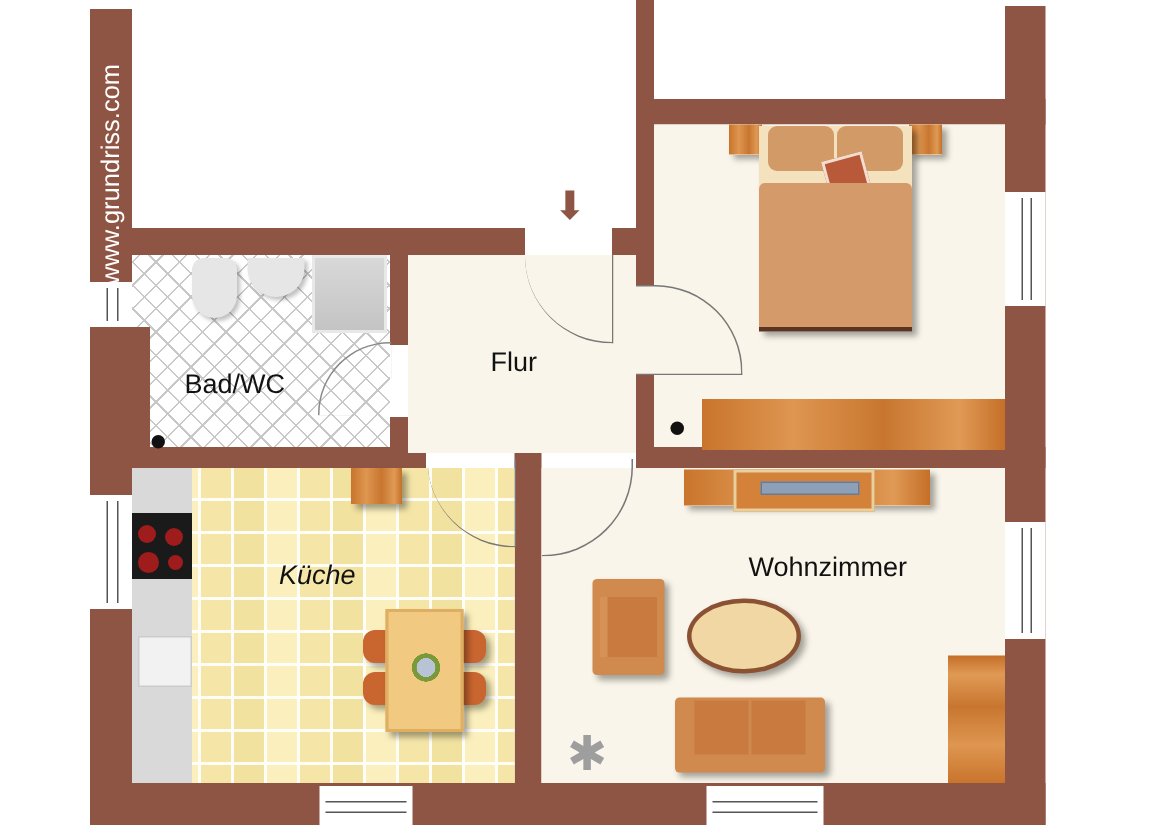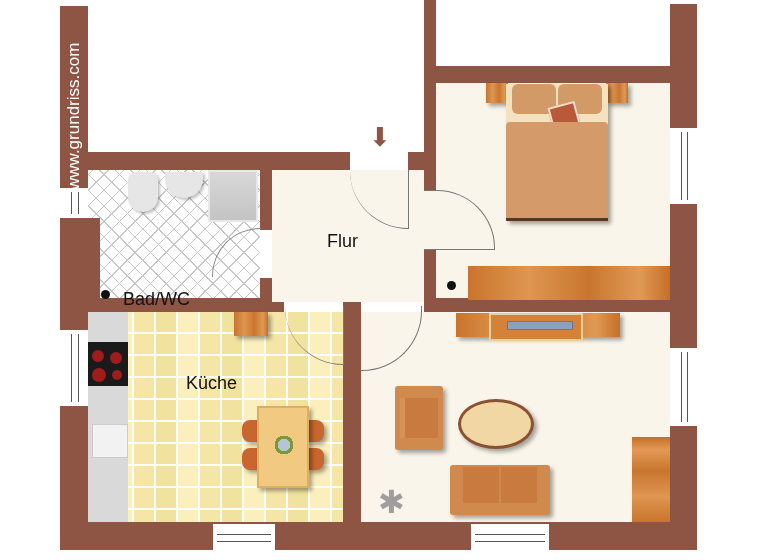--- a/index.html
+++ b/index.html
@@ -47,21 +47,21 @@
   <div class="wall" style="left:424px;top:298px;width:273px;height:14px;"></div>
   <div class="wall" style="left:424px;top:250px;width:12px;height:60px;"></div>
 
   <div class="tiles-bath" style="left:88px;top:170px;width:172px;height:128px;"></div>
   <div class="wall" style="left:88px;top:218px;width:12px;height:80px;"></div>
   <div class="abs" style="left:128px;top:172px;width:30px;height:40px;background:#e6e6e6;border-radius:8px 8px 15px 15px;box-shadow:2px 2px 3px rgba(0,0,0,0.25);"></div>
   <div class="abs" style="left:165px;top:172px;width:38px;height:26px;background:#e6e6e6;border-radius:0 0 20px 20px;box-shadow:2px 2px 3px rgba(0,0,0,0.25);"></div>
   <div class="abs" style="left:208px;top:170px;width:50px;height:52px;background:linear-gradient(180deg,#d8d8d8,#c4c4c4);border:2px solid #e8e8e8;box-sizing:border-box;"></div>
   <div class="abs" style="left:101px;top:290px;width:9px;height:9px;border-radius:50%;background:#111;"></div>
   <div class="door-arc" style="left:212px;top:228px;width:48px;height:48px;border-right:none;border-bottom:none;border-radius:48px 0 0 0;border-color:#888;"></div>
-  <div class="label" style="left:123px;top:246px;margin-top:43px;">Bad/WC</div>
+  <div class="label" style="left:123px;top:246px;">Bad/WC</div>
 
   <div class="window-v" style="left:60px;top:188px;width:28px;height:30px;"></div>
 
   <div class="floor-cream" style="left:272px;top:170px;width:152px;height:132px;"></div>
   <div class="abs" style="left:350px;top:152px;width:58px;height:18px;background:#ffffff;"></div>
   <div class="door-arc" style="left:350px;top:170px;width:58px;height:58px;border-left:none;border-top:none;border-radius:0 0 0 58px;border-right:1px solid #777;"></div>
   <div class="abs" style="left:369px;top:122px;width:20px;height:30px;color:#8f5544;font-size:26px;line-height:30px;text-align:center;">⬇</div>
   <div class="door-arc" style="left:436px;top:190px;width:58px;height:58px;border-left:none;border-top:1px solid #777;border-bottom:1px solid #777;border-radius:0 58px 0 0;"></div>
   <div class="floor-cream" style="left:424px;top:190px;width:12px;height:60px;"></div>
   <div class="label" style="left:327px;top:231px;">Flur</div>
@@ -94,35 +94,36 @@
   <div class="door-arc" style="left:285px;top:306px;width:58px;height:58px;border-top:none;border-left:none;border-radius:0 0 0 58px;"></div>
   <div class="abs shadow" style="left:242px;top:420px;width:18px;height:22px;background:#c9652f;border-radius:8px 2px 2px 8px;"></div>
   <div class="abs shadow" style="left:242px;top:448px;width:18px;height:22px;background:#c9652f;border-radius:8px 2px 2px 8px;"></div>
   <div class="abs shadow" style="left:306px;top:420px;width:18px;height:22px;background:#c9652f;border-radius:2px 8px 8px 2px;"></div>
   <div class="abs shadow" style="left:306px;top:448px;width:18px;height:22px;background:#c9652f;border-radius:2px 8px 8px 2px;"></div>
   <div class="abs shadow" style="left:257px;top:406px;width:52px;height:82px;background:#f2c981;border:2px solid #dfae60;box-sizing:border-box;">
     <div class="abs" style="left:14px;top:26px;width:22px;height:22px;background:radial-gradient(circle,#b9c3d6 0 40%,#7a9a3a 41% 60%,transparent 61%);"></div>
   </div>
   <div class="window-v" style="left:60px;top:330px;width:28px;height:76px;"></div>
   <div class="window-h" style="left:213px;top:524px;width:62px;height:26px;"></div>
-  <div class="label" style="left:186px;top:373px;">Küche</div>
+  <div class="label" style="left:186px;top:373px;font-style:italic;">Küche</div>
 
   <div class="floor-cream" style="left:361px;top:312px;width:309px;height:210px;"></div>
   <div class="door-arc" style="left:361px;top:306px;width:60px;height:64px;border-top:none;border-left:none;border-radius:0 0 60px 0;"></div>
   <div class="abs wood shadow" style="left:456px;top:313px;width:164px;height:24px;"></div>
   <div class="abs" style="left:489px;top:313px;width:94px;height:28px;background:#d4813a;border:2px solid #e8cf9e;box-sizing:border-box;">
     <div class="abs" style="left:16px;top:6px;width:64px;height:7px;background:#8ea0b8;border:1px solid #6c7a90;"></div>
   </div>
   <div class="abs shadow" style="left:395px;top:386px;width:48px;height:64px;background:#d18a4e;border-radius:3px;">
     <div class="abs" style="left:5px;top:12px;width:38px;height:40px;background:#c87a3f;border-left:5px solid #d69256;box-sizing:border-box;"></div>
   </div>
   <div class="abs shadow" style="left:458px;top:399px;width:76px;height:50px;border-radius:50%;background:#f0d7a3;border:3px solid #8a5132;box-sizing:border-box;"></div>
   <div class="abs shadow" style="left:450px;top:465px;width:100px;height:50px;background:#d18a4e;border-radius:3px;">
     <div class="abs" style="left:13px;top:2px;width:36px;height:36px;background:#c87a3f;"></div>
     <div class="abs" style="left:51px;top:2px;width:36px;height:36px;background:#c87a3f;"></div>
   </div>
   <div class="abs" style="left:378px;top:486px;width:32px;height:32px;color:#9e9e9e;font-size:32px;line-height:32px;">✱</div>
   <div class="abs wood-v" style="left:632px;top:437px;width:38px;height:85px;"></div>
   <div class="window-v" style="left:670px;top:348px;width:27px;height:78px;"></div>
   <div class="window-h" style="left:471px;top:524px;width:78px;height:26px;"></div>
+  <div class="label" style="left:499px;top:368px;">Wohnzimmer</div>
 
   <div class="abs" style="left:60px;top:190px;width:180px;height:28px;transform:rotate(-90deg);transform-origin:0 0;color:#ffffff;font-size:17px;line-height:28px;white-space:nowrap;">www.grundriss.com</div>
 </div>
 
 </body></html>

